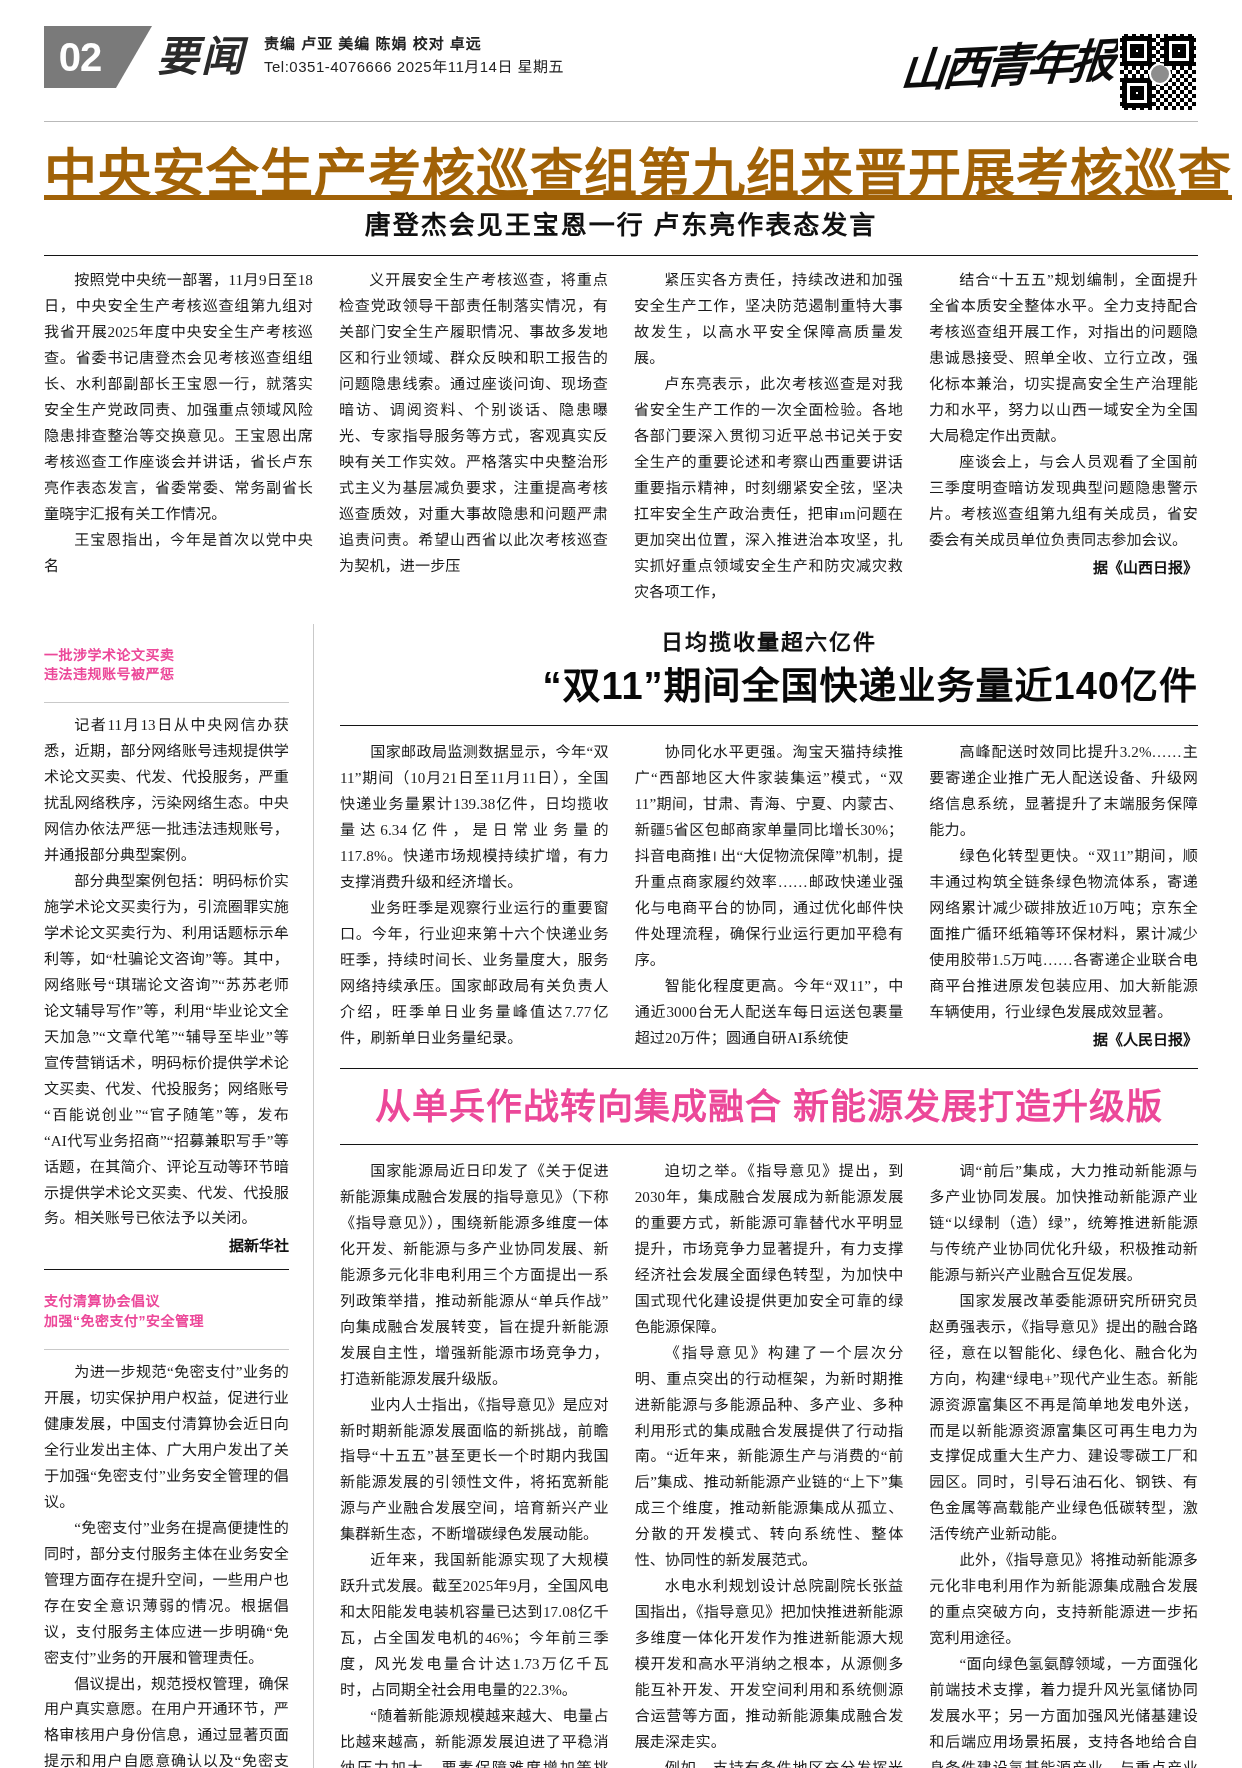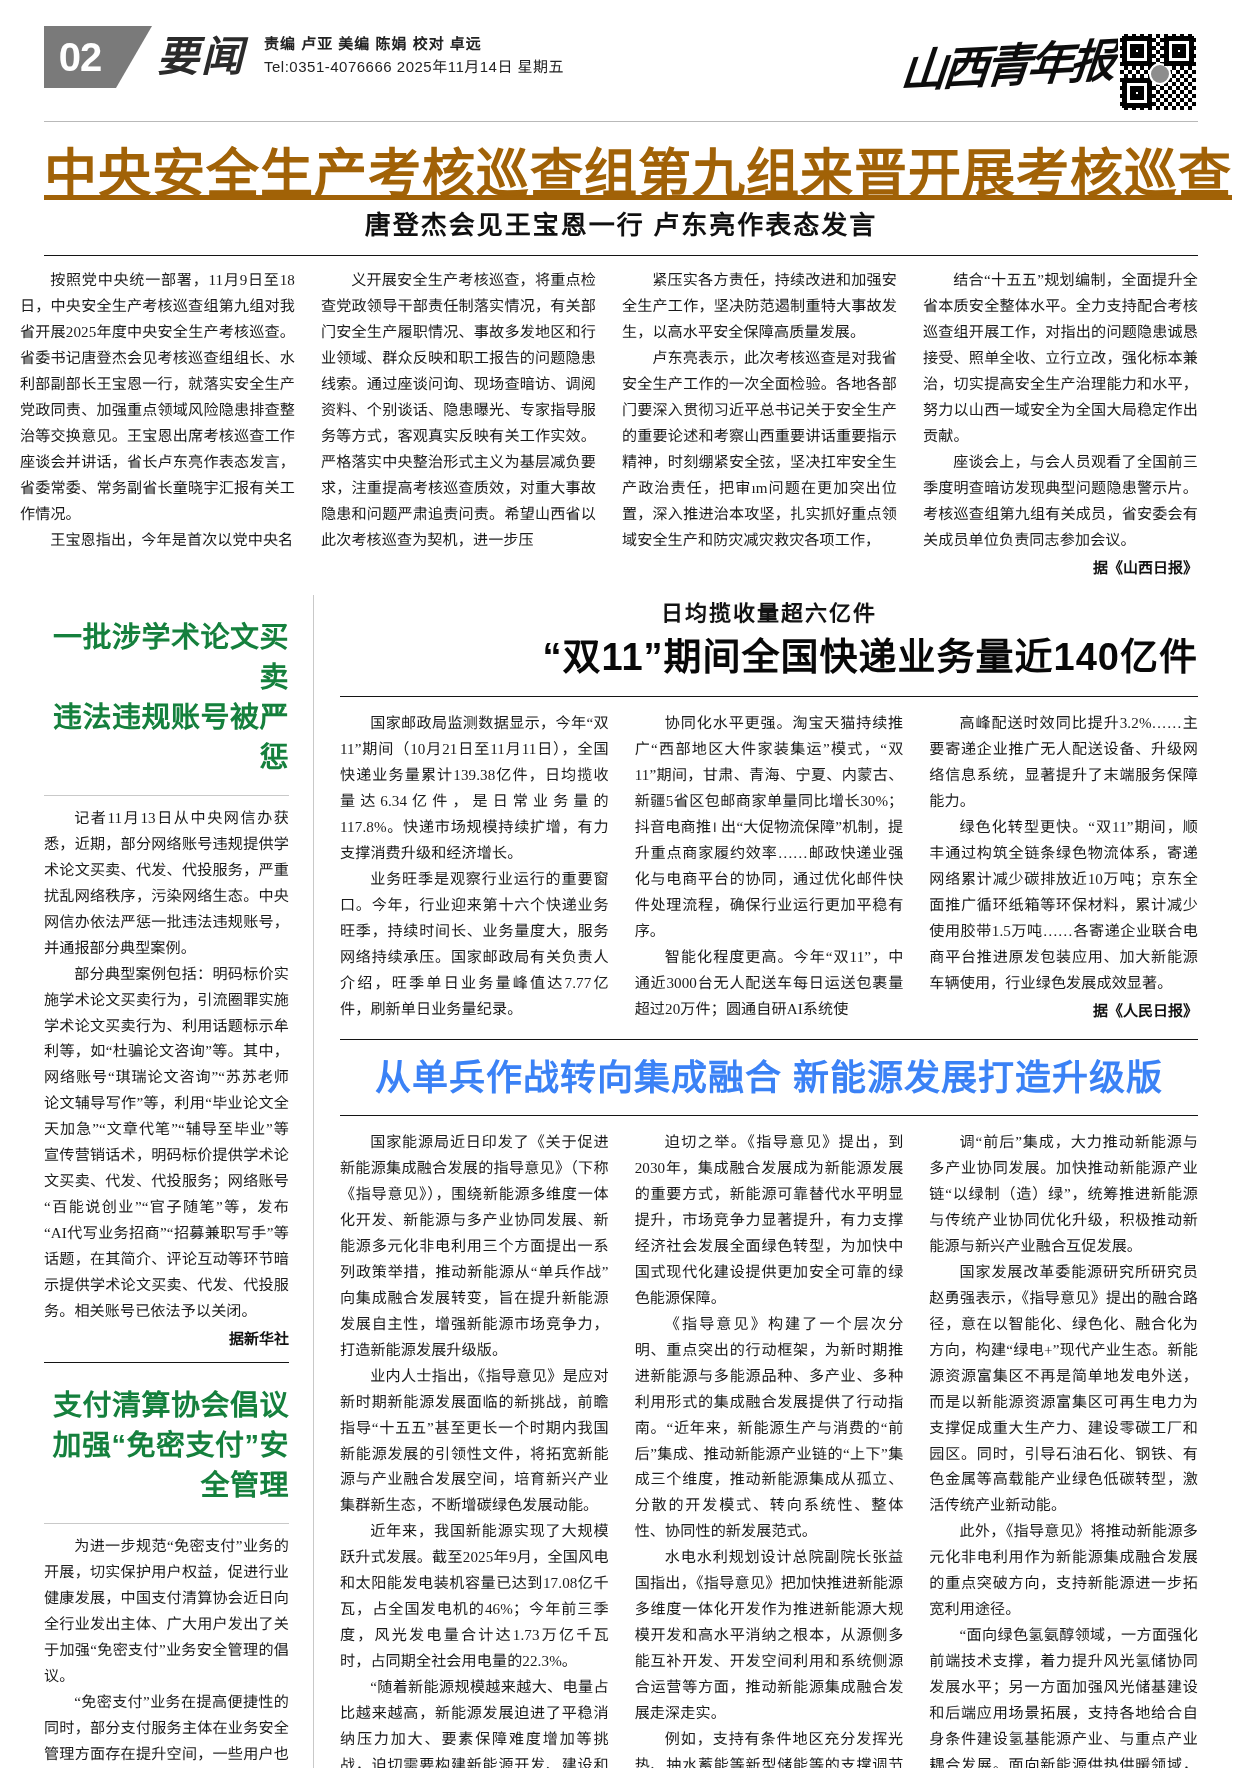--- a/index.html
+++ b/index.html
@@ -190,21 +190,21 @@
   .source {
     text-align: right;
     font-weight: bold;
     font-size: 15px;
     margin-top: 2px;
     color: #111;
   }
 
   
   .lead-body {
-    margin: 12px 44px 0 20px;
+    margin: 12px 44px 0 44px;
     display: grid;
     grid-template-columns: repeat(4, 1fr);
     column-gap: 26px;
   }
 
   
   .main-grid {
     margin: 0 44px;
     display: grid;
     grid-template-columns: 270px 1fr;
@@ -214,25 +214,25 @@
     border-right: 1px solid #c9c9c9;
     padding-right: 24px;
   }
   .rail-sep {
     border-top: 1px solid #141414;
     margin: 14px 0 14px 0;
   }
   .rail-head {
     font-family: "Liberation Sans", sans-serif;
     font-weight: bold;
-    font-size: 29px;
-    text-align: right;
+    font-size: 14px;
+    text-align: left;
     line-height: 1.38;
     letter-spacing: 0.5px;
-    color: #15803d;
+    color: #ec4899;
     margin: 22px 0 18px 0;
   }
 
   .story-head-kicker {
     text-align: center;
     font-family: "Liberation Serif", serif;
     font-weight: bold;
     font-size: 22px;
     letter-spacing: 2px;
     color: #121212;
@@ -247,21 +247,21 @@
     color: #080808;
     line-height: 1.2;
     white-space: nowrap;
   }
   .story-head-wide {
     text-align: center;
     font-family: "Liberation Sans", sans-serif;
     font-weight: bold;
     font-size: 36px;
     letter-spacing: 1px;
-    color: #3b82f6;
+    color: #ec4899;
     line-height: 1.2;
     margin: 16px 0 16px 0;
     white-space: nowrap;
   }
   .three-col {
     display: grid;
     grid-template-columns: repeat(3, 1fr);
     column-gap: 26px;
     margin-top: 14px;
   }

